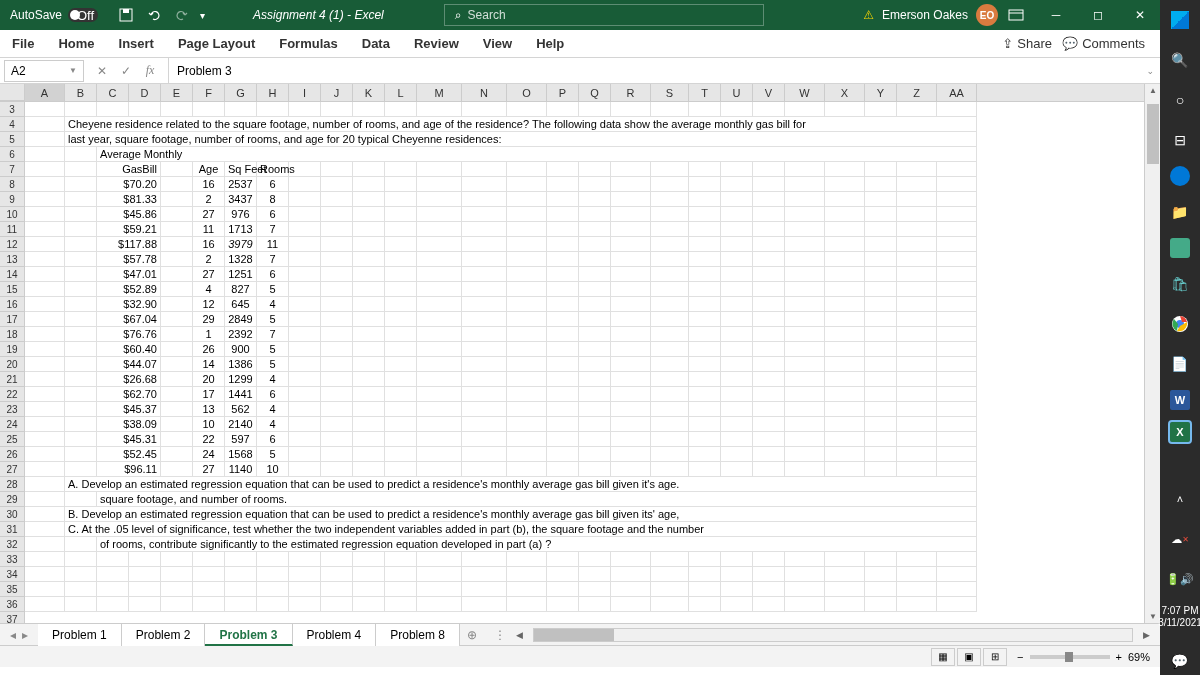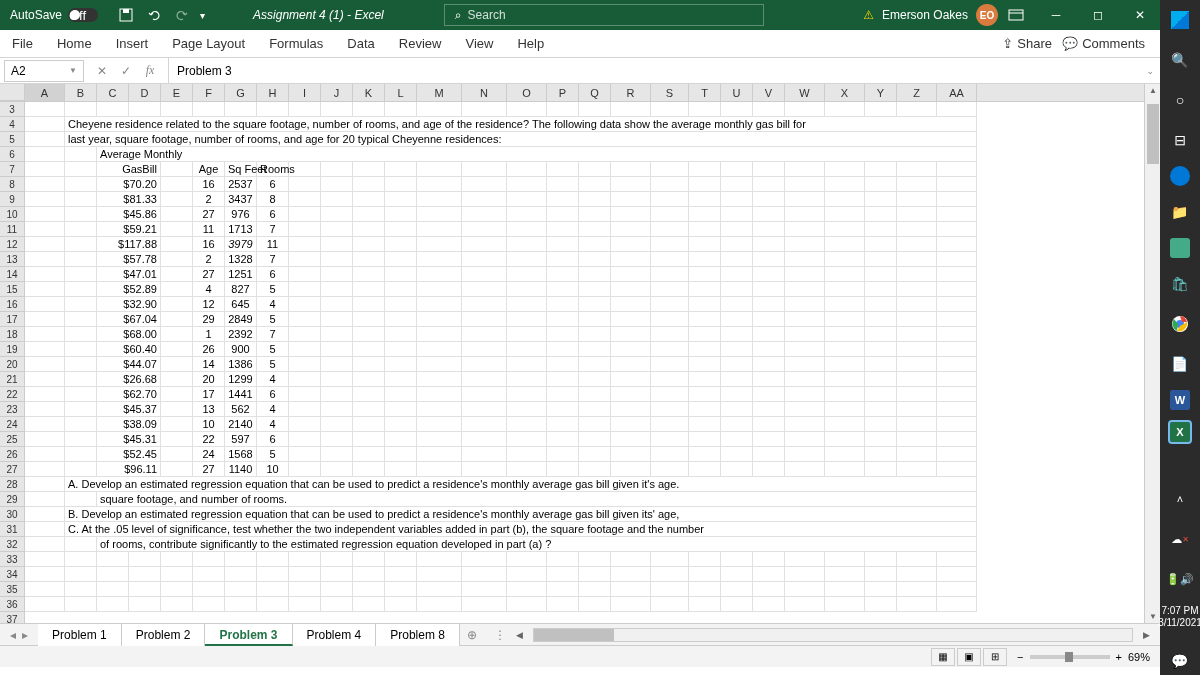--- a/index.html
+++ b/index.html
@@ -3,35 +3,35 @@
 <meta charset="utf-8">
 <style>
 * { margin:0; padding:0; box-sizing:border-box; font-family:'Segoe UI',Arial,sans-serif; }
 body { width:1200px; height:675px; background:#fff; overflow:hidden; position:relative; }
 
 
 .titlebar { height:30px; background:#185c37; display:flex; align-items:center; color:#fff; font-size:12px; }
 .autosave { display:flex; align-items:center; gap:6px; padding:0 10px; }
 .toggle { width:30px; height:14px; background:#333; border-radius:7px; position:relative; display:flex; align-items:center; }
 .toggle::before { content:''; width:10px; height:10px; background:#fff; border-radius:50%; position:absolute; left:2px; }
-.toggle-lbl { font-size:13px; color:#fff; position:absolute; right:12px; }
+.toggle-lbl { font-size:13px; color:#fff; position:absolute; right:4px; }
 .qat { display:flex; gap:8px; padding:0 8px; align-items:center; }
 .qat-btn { width:20px; height:20px; display:flex; align-items:center; justify-content:center; cursor:pointer; }
 .doc-title { flex:0 0 auto; padding:0 40px; font-size:12px;font-style:italic; }
 .search-box { display:flex; align-items:center; gap:6px; background:#185c37; border:1px solid rgba(255,255,255,0.3); padding:2px 10px; width:320px; height:22px; margin-left:20px; }
 .spacer { flex:1; }
 .user-area { display:flex; align-items:center; gap:8px; padding:0 10px; }
 .warn-icon { color:#ffd700; }
 .avatar { width:22px; height:22px; border-radius:50%; background:#d97b3f; display:flex; align-items:center; justify-content:center; font-size:10px; font-weight:bold; }
 .win-btns { display:flex; gap:2px; }
 .win-btn { width:40px; height:30px; display:flex; align-items:center; justify-content:center; cursor:pointer; }
 
 
 .ribbon-tabs { height:28px; background:#fff; border-bottom:1px solid #d4d4d4; display:flex; align-items:center; font-size:13px; }
-.rtab { padding:0 12px; height:28px; display:flex; align-items:center; cursor:pointer; color:#333; }
+.rtab { padding:0 12px; height:28px; display:flex; align-items:center; cursor:pointer; color:#333;font-weight:bold; }
 .ribbon-right { margin-left:auto; display:flex; gap:10px; padding-right:15px; }
 .rlink { display:flex; align-items:center; gap:4px; color:#333; font-size:13px; cursor:pointer; }
 
 
 .formula-bar { height:26px; border-bottom:1px solid #d4d4d4; display:flex; align-items:center; font-size:12px; }
 .name-box { width:80px; height:22px; border:1px solid #ccc; padding:0 6px; display:flex; align-items:center; justify-content:space-between; margin-left:4px; }
 .fb-btns { display:flex; gap:4px; padding:0 8px; color:#888; align-items:center; }
 .fb-btn { width:20px; text-align:center; cursor:pointer; }
 .fx { font-style:italic; font-family:serif; }
 .formula-input { flex:1; padding:0 8px; border-left:1px solid #d4d4d4; height:100%; display:flex; align-items:center; }
@@ -594,21 +594,21 @@
               <div class="cell" style="width: 32px;"></div>
               <div class="cell" style="width: 40px;"></div>
               <div class="cell" style="width: 40px;"></div>
               <div class="cell" style="width: 32px;"></div>
               <div class="cell" style="width: 40px;"></div>
               <div class="cell" style="width: 40px;"></div>
             </div>
             <div class="row">
               <div class="cell" style="width: 40px;"></div>
               <div class="cell" style="width: 32px;"></div>
-              <div class="cell r" style="width: 64px;">$68.00</div>
+              <div class="cell r" style="width: 64px;">$76.76</div>
               <div class="cell" style="width: 32px;"></div>
               <div class="cell c" style="width: 32px;">1</div>
               <div class="cell c" style="width: 32px;">2392</div>
               <div class="cell c" style="width: 32px;">7</div>
               <div class="cell" style="width: 32px;"></div>
               <div class="cell" style="width: 32px;"></div>
               <div class="cell" style="width: 32px;"></div>
               <div class="cell" style="width: 32px;"></div>
               <div class="cell" style="width: 45px;"></div>
               <div class="cell" style="width: 45px;"></div>

